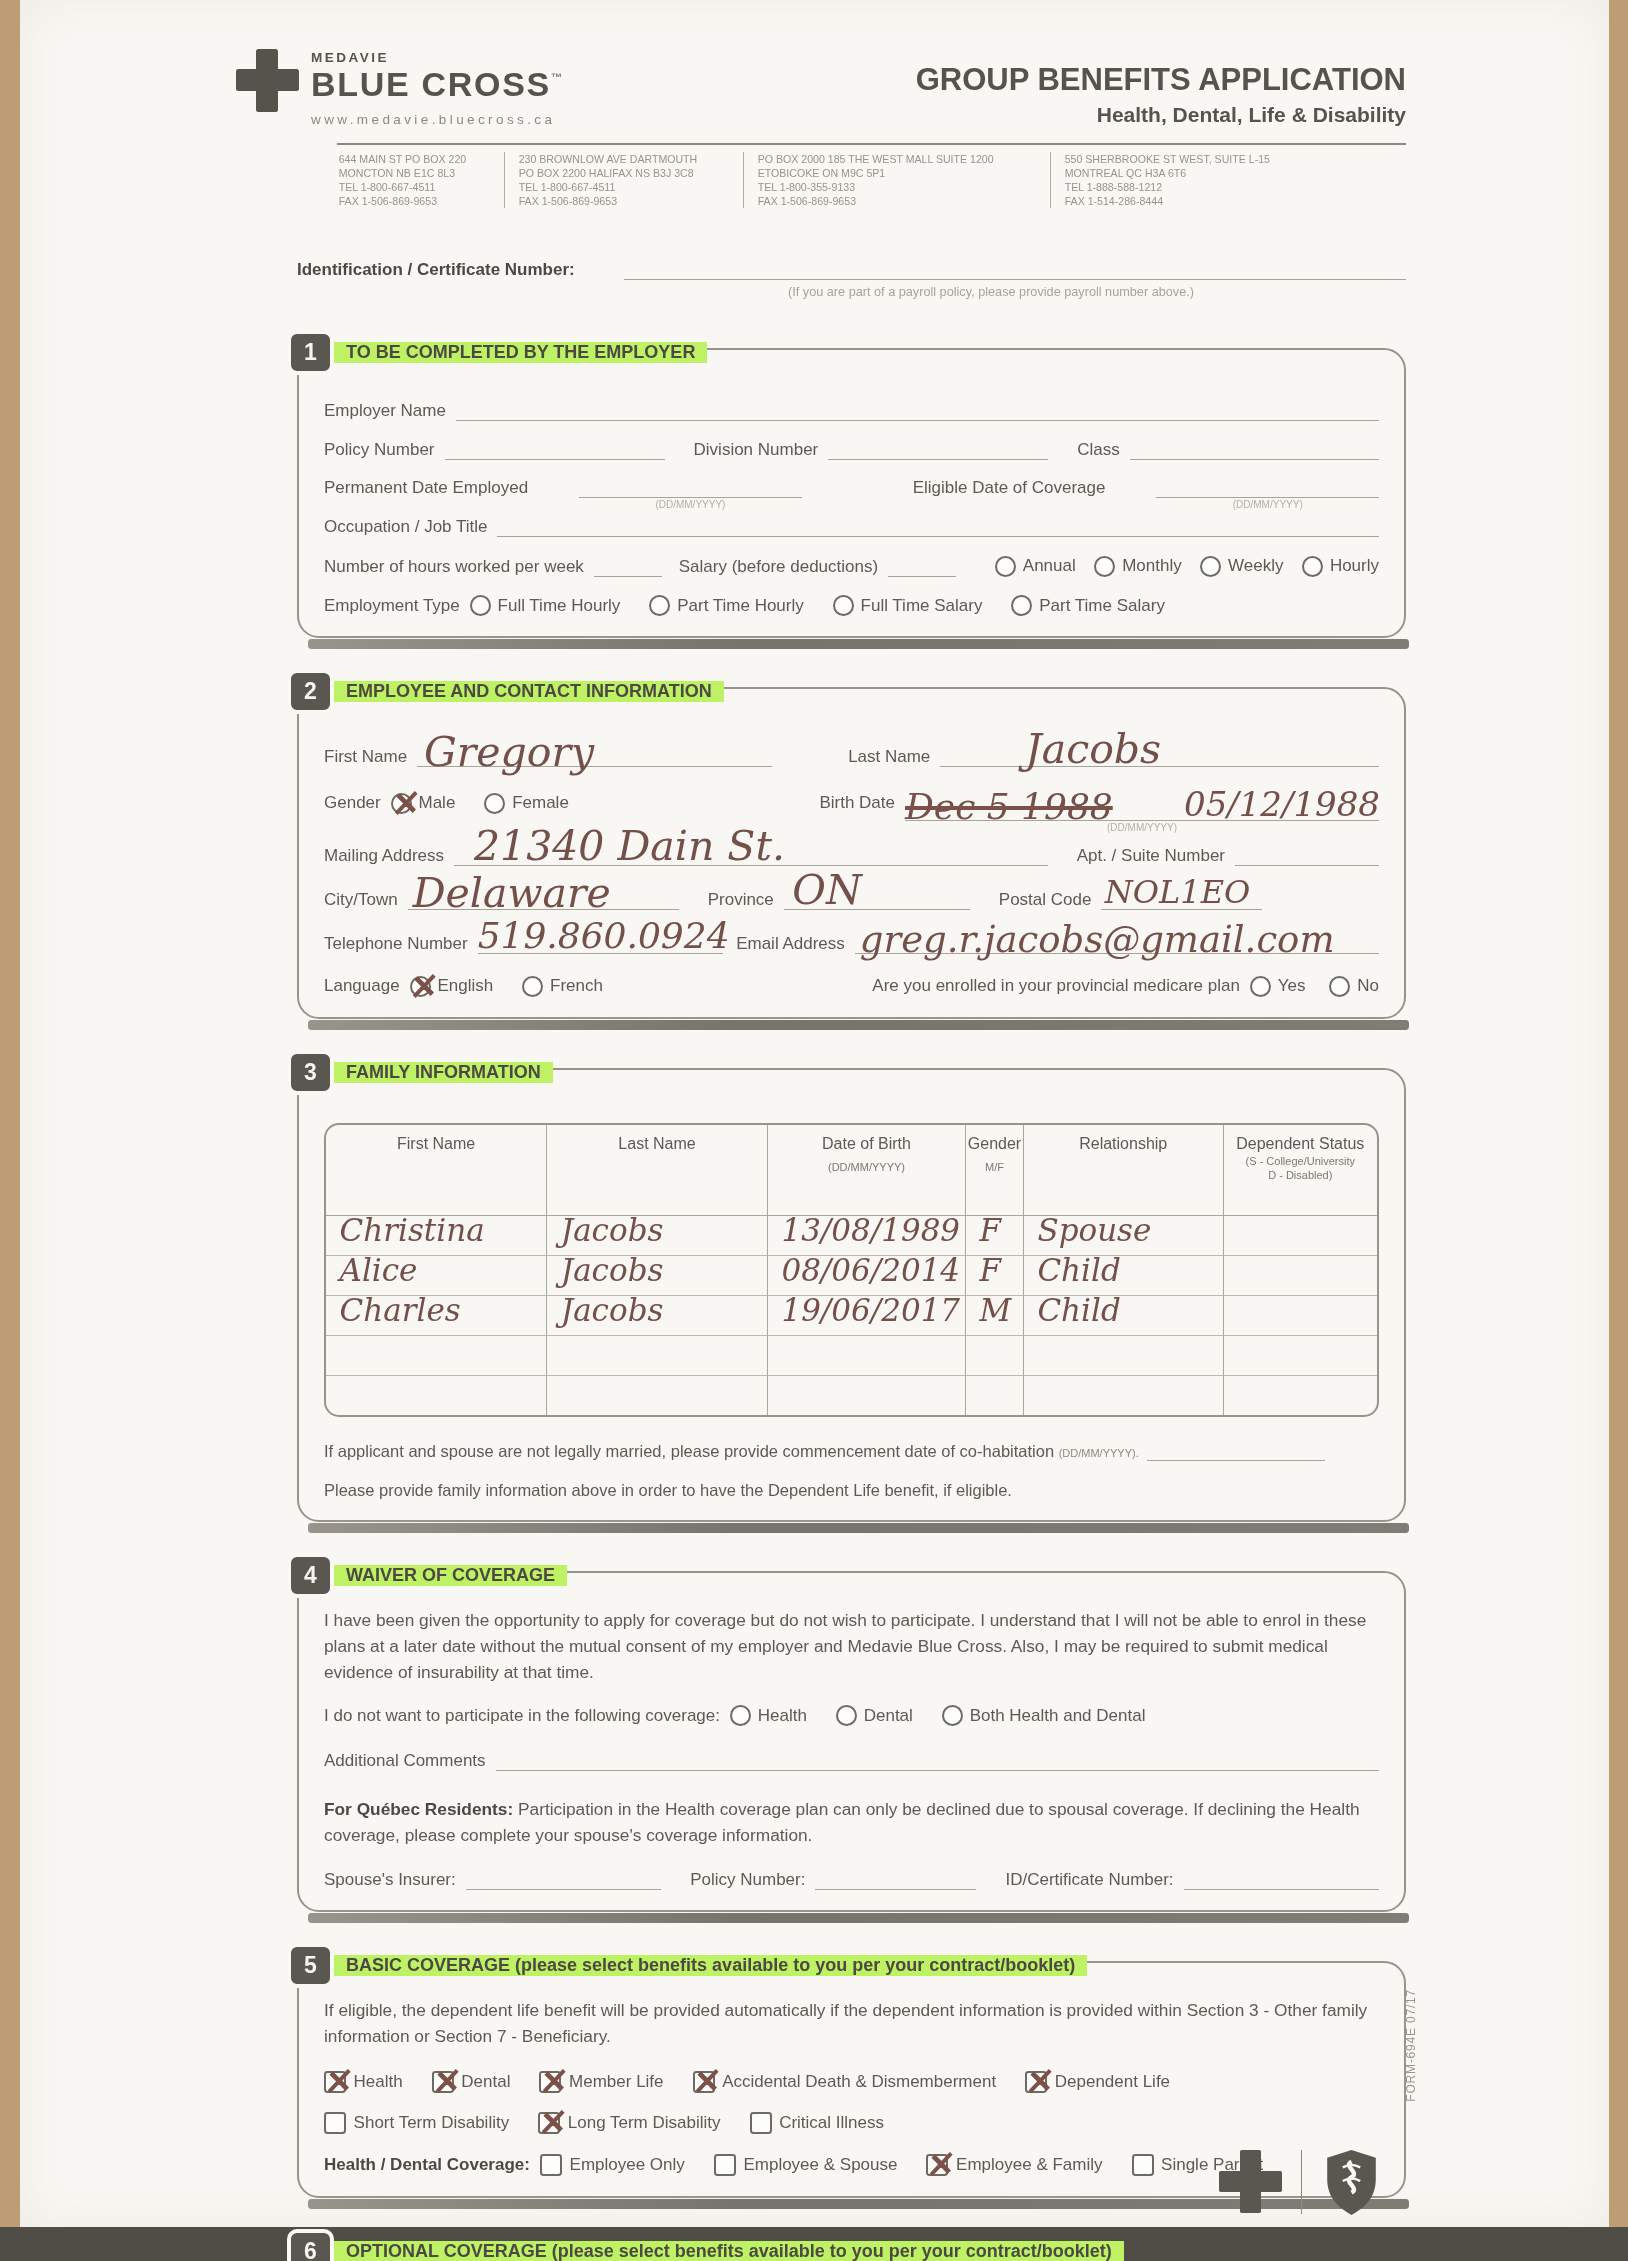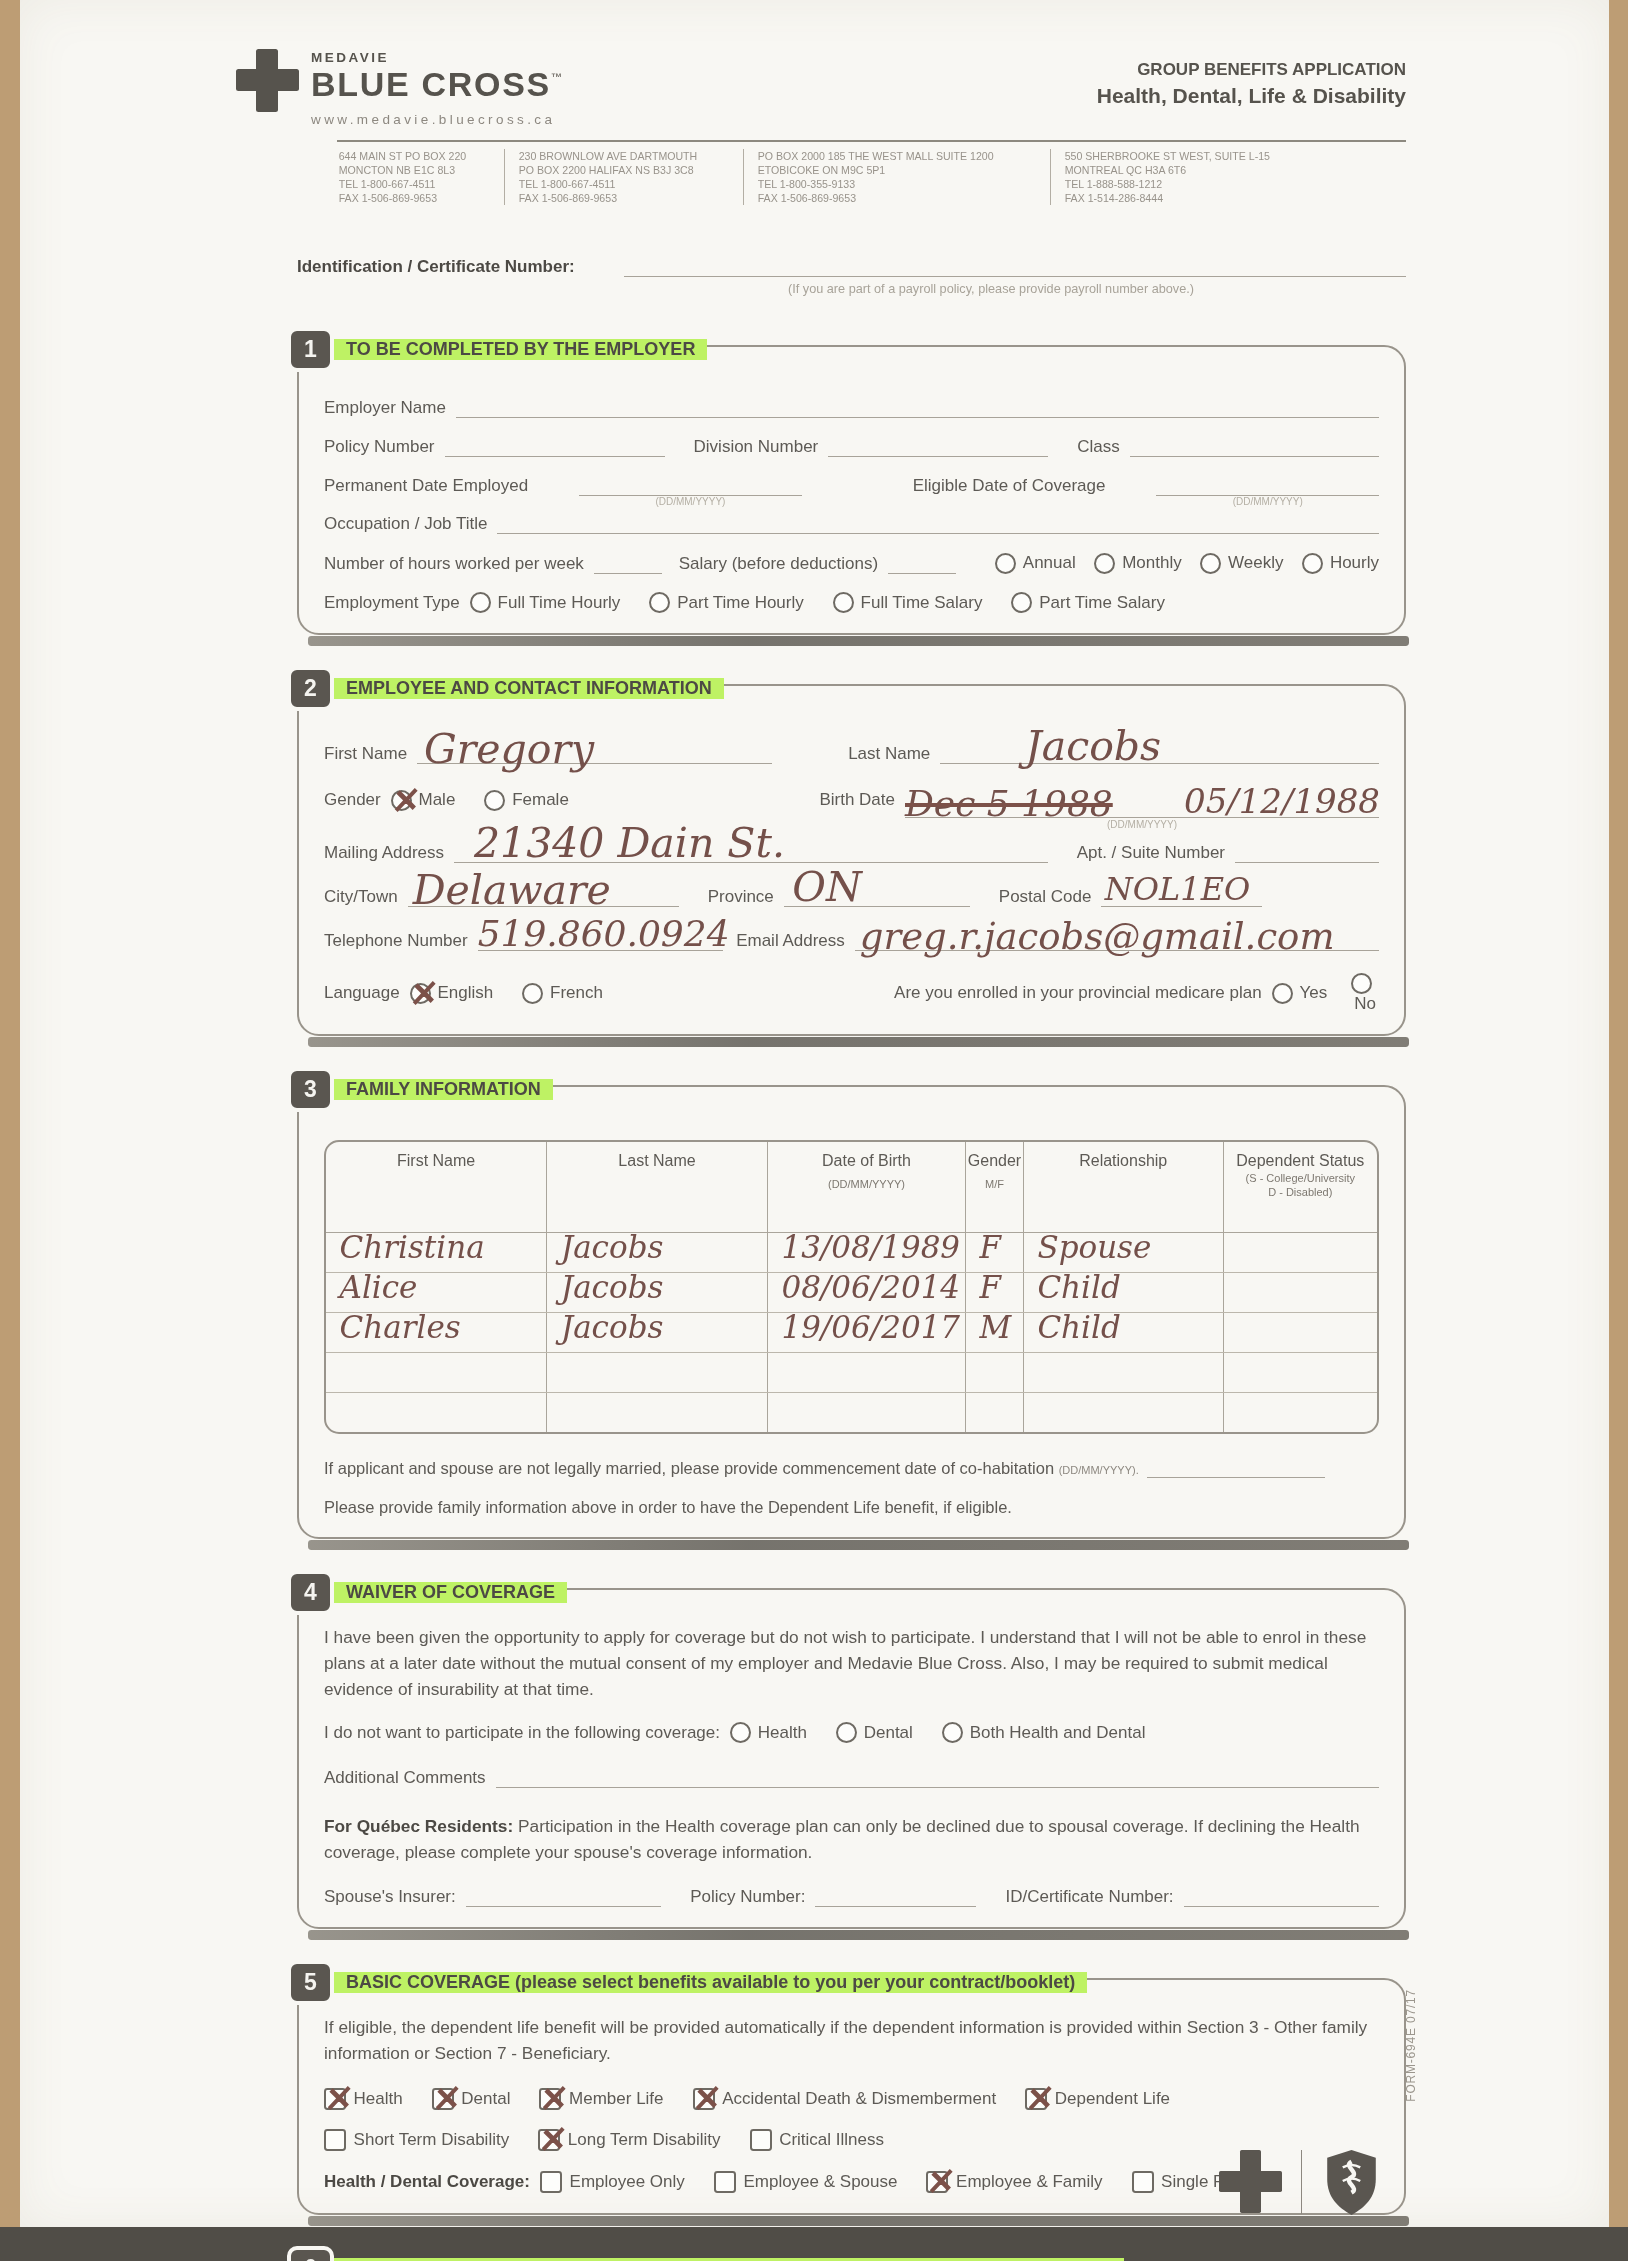--- a/index.html
+++ b/index.html
@@ -22,21 +22,21 @@
   .brand{display:flex;align-items:flex-start;gap:12px;}
   .cross{width:63px;height:63px;position:relative;flex:0 0 auto;margin-top:5px;}
   .cross::before{content:"";position:absolute;left:20px;top:0;width:22px;height:63px;background:#56534d;border-radius:2.5px;}
   .cross::after{content:"";position:absolute;top:20px;left:0;height:22px;width:63px;background:#56534d;border-radius:2.5px;}
   .brand-text{line-height:1;}
   .brand-top{font-size:13.5px;font-weight:bold;letter-spacing:2.5px;color:#56534d;margin-top:6.8px;}
   .brand-main{font-size:34px;font-weight:bold;letter-spacing:1.7px;color:#56534d;margin-top:2.5px;}
   .brand-tm{font-size:11px;vertical-align:15px;color:#7a766f;}
   .website{font-size:13.5px;letter-spacing:3.4px;color:#8d8880;margin-top:12px;}
   .doc-title{text-align:right;line-height:1.35;margin-top:15px;}
-  .doc-title .t1{font-size:17px;font-weight:bold;color:#56534d;}
+  .doc-title .t1{font-size:31px;font-weight:bold;color:#56534d;}
   .doc-title .t2{font-size:21px;font-weight:bold;color:#56534d;}
 
   
   .addresses{margin:13.5px 203px 0 317px;border-top:2.1px solid #8d897f;display:flex;padding-top:7.6px;}
   .office{font-size:10.6px;line-height:14px;color:#98938b;text-transform:uppercase;padding:0 13.5px;border-left:1.3px solid #b3aea4;}
   .office:first-child{border-left:none;padding-left:1.7px;}
   .office.o1{width:152px;} .office.o2{width:211px;} .office.o3{width:279px;} .office.o4{flex:1;}
 
   
   .id-block{margin:52px 203px 0 277px;}
@@ -322,21 +322,21 @@
         <span class="opt">
             <span class="radio"></span>
             <span>French</span>
           </span>
         <span class="gap" style="flex:1;"></span>
         <span class="lbl">Are you enrolled in your provincial medicare plan</span>
         <span class="opt" style="margin-right:24px;">
             <span class="radio"></span>
             <span>Yes</span>
           </span>
-        <span class="opt" style="margin-right:0;flex-direction:column;">
+        <span class="opt" style="margin-right:0;">
             <span class="radio"></span>
             <span>No</span>
           </span>
       </div>
     </div>
 
     <div class="section">
       <div class="sec-head">
         <div class="badge">
             <span>3</span>

